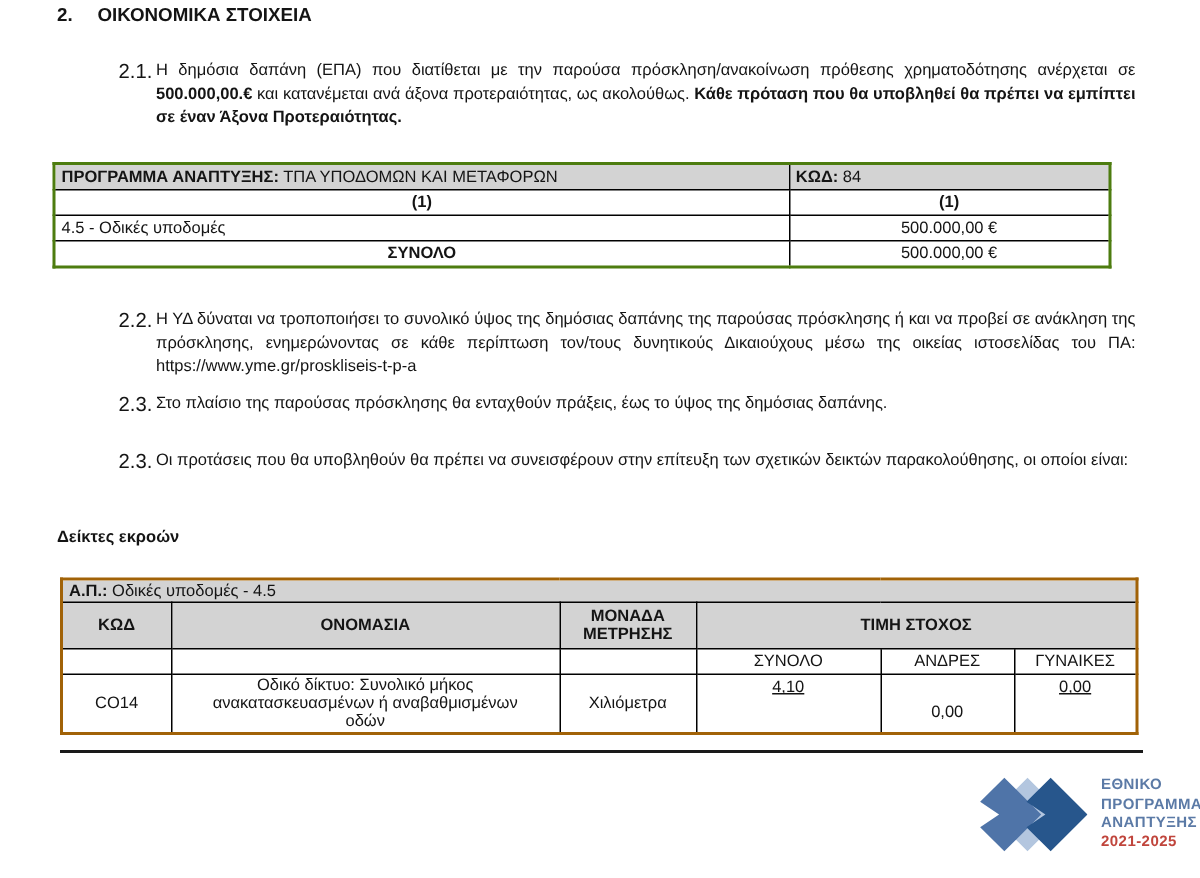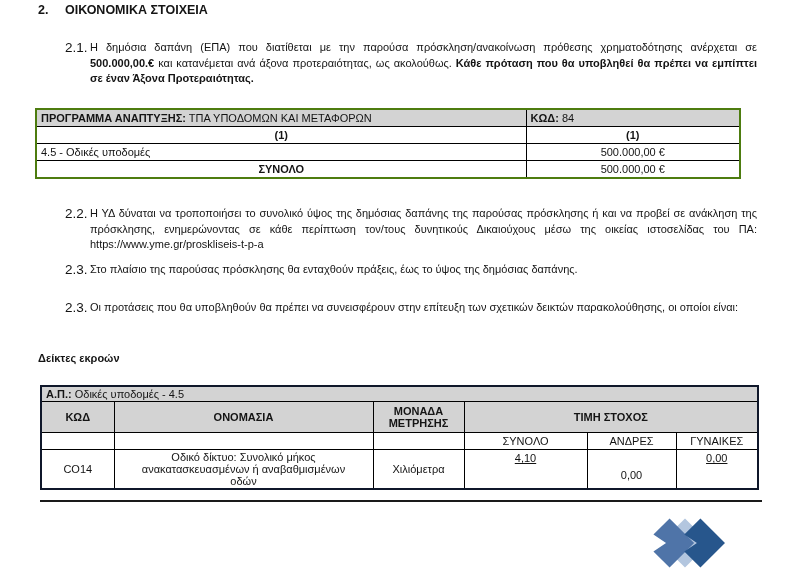--- a/index.html
+++ b/index.html
@@ -6,38 +6,38 @@
   .page {
     position:relative; width:800px; height:585px; background:#ffffff;
     font-family:"Liberation Sans","DejaVu Sans",sans-serif; color:#141414;
     overflow:hidden;
   }
   
   .sec-head { position:absolute; top:3px; left:38px; display:flex; font-weight:bold; font-size:12.5px; }
   .sec-head .num { width:27px; }
   
   .para { position:absolute; left:65px; width:692px; display:flex; }
-  .pnum { font-size:13.5px; width:25px; flex-shrink:0; line-height:15px; }
+  .pnum { font-size:13.5px; width:25px; flex-shrink:0; line-height:15px;margin-left:14px; }
   .ptext { font-size:11px; line-height:15.5px; text-align:justify; flex:1; }
   .ptext b { font-weight:bold; }
   .p21 { top:40px; }
   .p22 { top:206px; }
   .p23a { top:262px; }
   .p23b { top:300px; }
   .indic-head { position:absolute; top:352px; left:38px; font-size:11px; font-weight:bold; }
   
   table { border-collapse:collapse; table-layout:fixed; }
   td { border:1px solid #000; font-size:11px; padding:1px 4px; overflow:hidden; }
   .gray { background:#d3d3d3; }
   .bold { font-weight:bold; }
   .center { text-align:center; }
   .right { text-align:center; }
   .t1 { position:absolute; top:108px; left:35px; width:704px; border:2px solid #4d7c0f; }
   .t1 td { height:14px; }
-  .t2 { position:absolute; top:385px; left:40px; width:717px; border:2px solid #0f172a; }
+  .t2 { position:absolute; top:385px; left:40px; width:717px; border:2px solid #a16207; }
   .t2 .hdr td { height:28px; vertical-align:middle; }
   .t2 .sub td { height:14px; }
   .t2 .datarow td { vertical-align:middle; }
   .t2 .name-cell { padding:1px 20px; text-align:center; }
   .v-top { vertical-align:top !important; padding-top:2px;text-decoration:underline; }
   .v-low { vertical-align:middle !important; padding-top:12px; }
   
   .footer-line { position:absolute; top:500px; left:40px; width:722px; height:2px; background:#1a1a1a; }
   .logo { position:absolute; top:512px; left:645px; display:flex; align-items:center; }
   .logo-text { margin-left:9px; font-size:10px; font-weight:bold; line-height:12.5px; letter-spacing:0.3px; }
@@ -140,15 +140,21 @@
     </table>
 
   <div class="footer-line"></div>
 
   <div class="logo">
     <svg width="80" height="62" viewBox="0 0 114 70">
       <polygon points="57,0 92,35 57,70 34,47 52,35 34,23" fill="#b3c6df"></polygon>
       <polygon points="35,0 70,35 35,70 12,47 30,35 12,23" fill="#4f74a8"></polygon>
       <polygon points="79,0 114,35 79,70 56,47 74,35 56,23" fill="#27568c"></polygon>
     </svg>
+    <div class="logo-text">
+      <div class="blue-line">ΕΘΝΙΚΟ</div>
+      <div class="blue-line">ΠΡΟΓΡΑΜΜΑ</div>
+      <div class="blue-line">ΑΝΑΠΤΥΞΗΣ</div>
+      <div class="red-line">2021-2025</div>
+    </div>
   </div>
 
 </div>
 
 </body></html>

